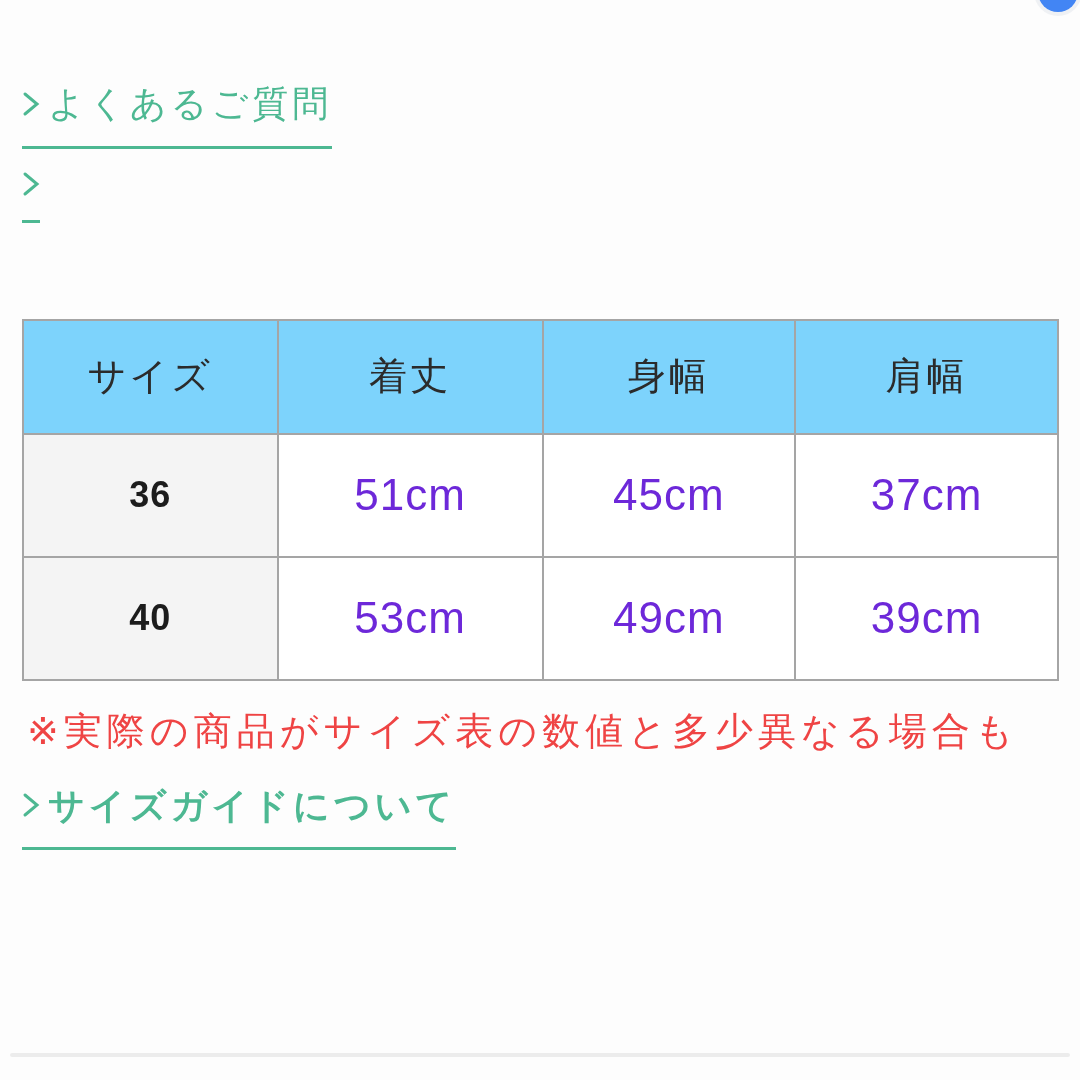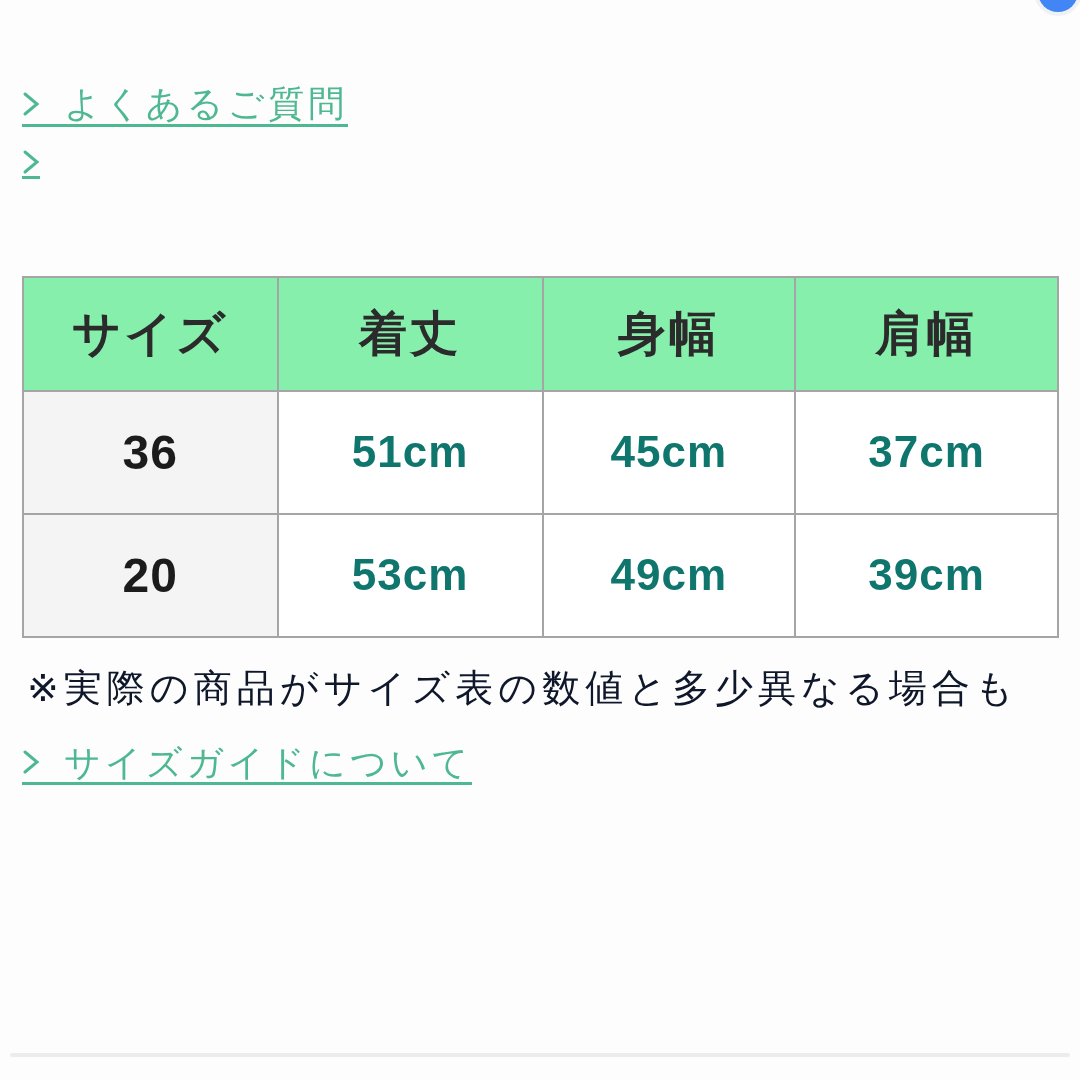--- a/index.html
+++ b/index.html
@@ -26,26 +26,26 @@
     background: #4285f4;
     box-shadow: 0 0 0 4px rgba(180,190,205,0.18);
   }
   
   .links {
     padding: 84px 0 0 22px;
   }
   .glink {
     display: inline-flex;
     align-items: center;
-    gap: 24px;
+    gap: 8px;
     color: #4db892;
     font-size: 36px;
     letter-spacing: 4px;
     line-height: 1.1;
-    padding-bottom: 0;
+    padding-bottom: 22px;
     border-bottom: 3px solid #4db892;
     text-decoration: none;
     cursor: pointer;
   }
   .glink-wrap { margin-bottom: 21px; }
   .chev-icon { display: inline-block; width: 18px; height: 28px; flex: 0 0 auto; }
   .chev-icon svg { display: block; }
   
   table.size-table {
     border-collapse: collapse;
@@ -54,54 +54,55 @@
     margin: 96px 0 0 22px;
     text-align: center;
     color: #2b2b2b;
   }
   table.size-table th,
   table.size-table td {
     border: 2px solid #a5a5a5;
     padding: 0;
   }
   table.size-table thead th {
-    background: #86efac;
+    background: #7dd3fc;
     height: 112px;
-    font-size: 48px;
-    font-weight: 700;
+    font-size: 38px;
+    font-weight: 400;
     letter-spacing: 3px;
   }
   table.size-table td.size-cell {
     background: #f4f4f4;
     font-weight: 700;
-    font-size: 48px;
+    font-size: 36px;
     letter-spacing: 1px;
     color: #1c1c1c;
   }
   table.size-table tbody td {
     background: #ffffff;
     height: 121px;
     font-size: 44px;
-    font-weight: 700;
+    font-weight: 400;
     letter-spacing: 1px;
-    color: #0f766e;
+    color: #6d28d9;
   }
   
   .note {
     margin: 22px 0 0 27px;
     width: 1025px;
     font-size: 38px;
     letter-spacing: 5px;
     line-height: 1.5;
-    color: #0f172a;
+    color: #ef4444;
   }
   .note span { display: block; }
   
   .bottom-link-wrap {
     margin: 26px 14px 0 22px;
+    font-weight: bold;
   }
   
   .divider {
     position: absolute;
     left: 10px;
     right: 10px;
     top: 1053px;
     height: 4px;
     background: #ececec;
     border-radius: 2px;
@@ -152,21 +153,21 @@
       </tr>
     </thead>
     <tbody>
       <tr>
         <td class="size-cell">36</td>
         <td>51cm</td>
         <td>45cm</td>
         <td>37cm</td>
       </tr>
       <tr>
-        <td class="size-cell">20</td>
+        <td class="size-cell">40</td>
         <td>53cm</td>
         <td>49cm</td>
         <td>39cm</td>
       </tr>
     </tbody>
   </table>
 
   <div class="note">
     <span>※実際の商品がサイズ表の数値と多少異なる場合も</span>
   </div>

